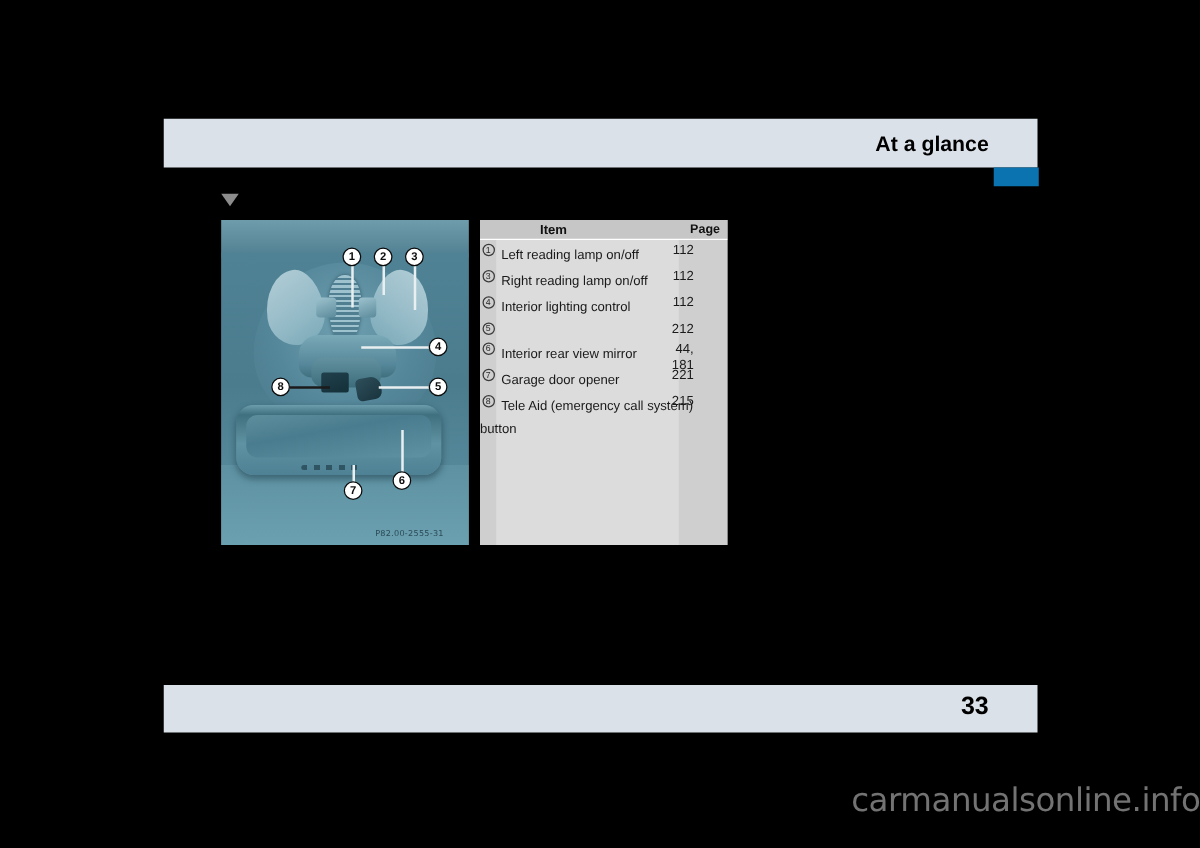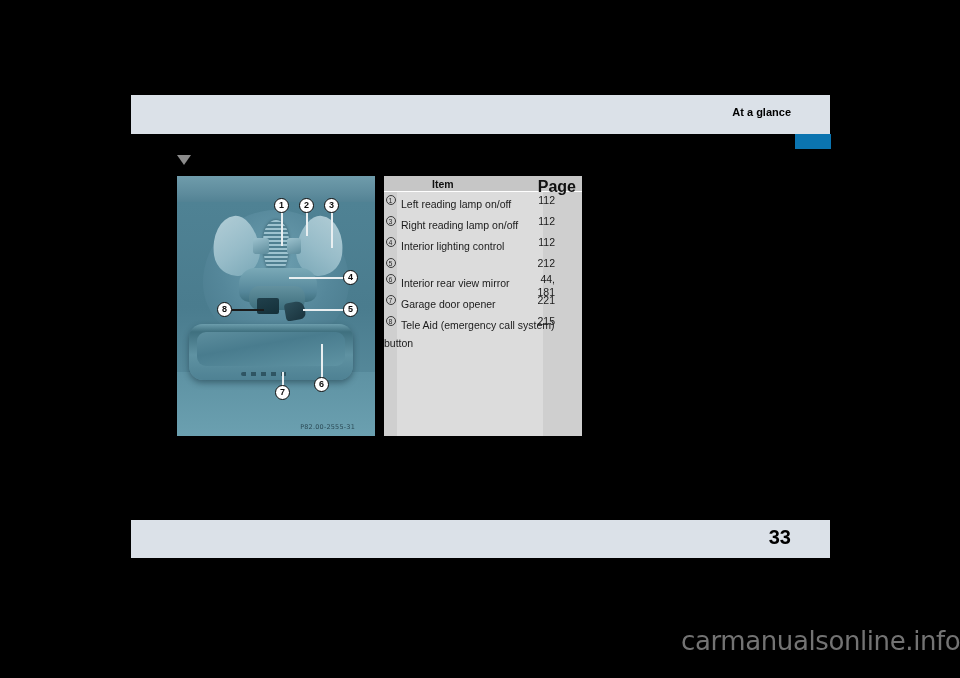--- a/index.html
+++ b/index.html
@@ -29,21 +29,21 @@
     left: 131px;
     top: 95px;
     width: 699px;
     height: 39px;
     background: #dbe1e8;
   }
   .header-title {
     position: absolute;
     right: 39px;
     top: 11px;
-    font-size: 11px;
+    font-size: 17px;
     font-weight: bold;
     color: #000000;
     letter-spacing: 0px;
     white-space: nowrap;
   }
 
   .tab-accent {
     position: absolute;
     left: 795px;
     top: 134px;
@@ -59,21 +59,21 @@
     width: 0;
     height: 0;
     border-left: 7px solid transparent;
     border-right: 7px solid transparent;
     border-top: 10px solid #8c8c8c;
   }
 
   .footer-bar {
     position: absolute;
     left: 131px;
-    top: 520px;
+    top: 548px;
     width: 699px;
     height: 38px;
     background: #dbe1e8;
   }
   .footer-page {
     position: absolute;
     right: 39px;
     top: 6px;
     font-size: 20px;
     font-weight: bold;
@@ -273,21 +273,21 @@
     position: absolute;
     left: 17px; top: 2px;
     font-size: 10.5px;
     font-weight: bold;
     color: #111111;
     padding-left: 31px;
   }
   .thead .th-page {
     position: absolute;
     right: 6px; top: 2px;
-    font-size: 16px;
+    font-size: 10px;
     font-weight: bold;
     color: #111111;
   }
 
   .rows {
     position: absolute;
     left: 0; top: 18px; width: 177px;
   }
   .row {
     position: relative;

